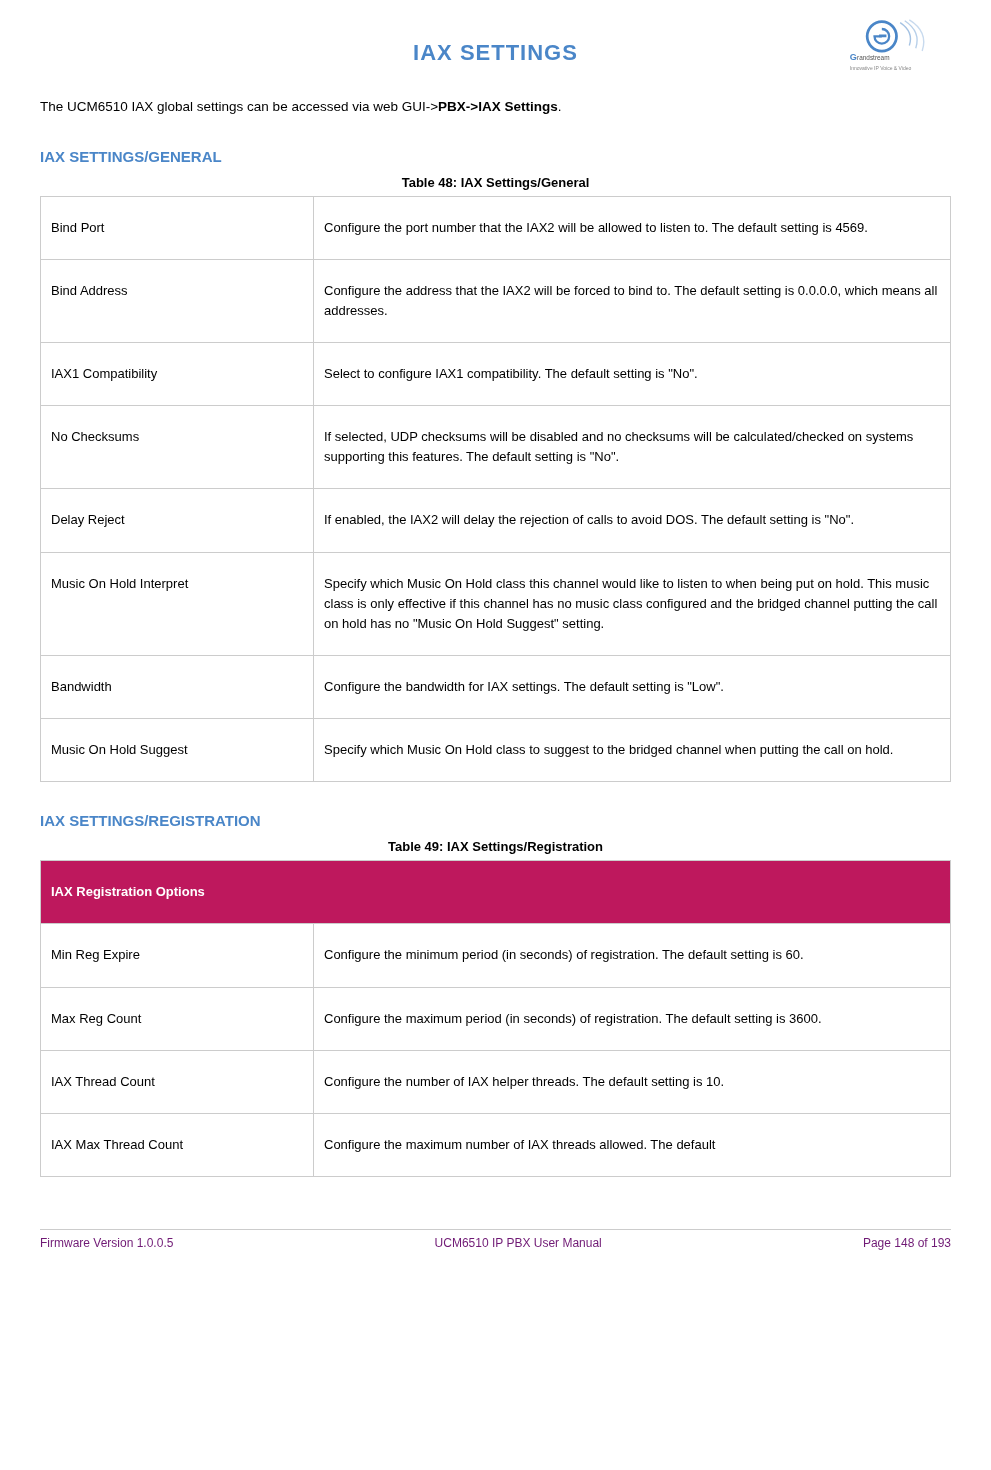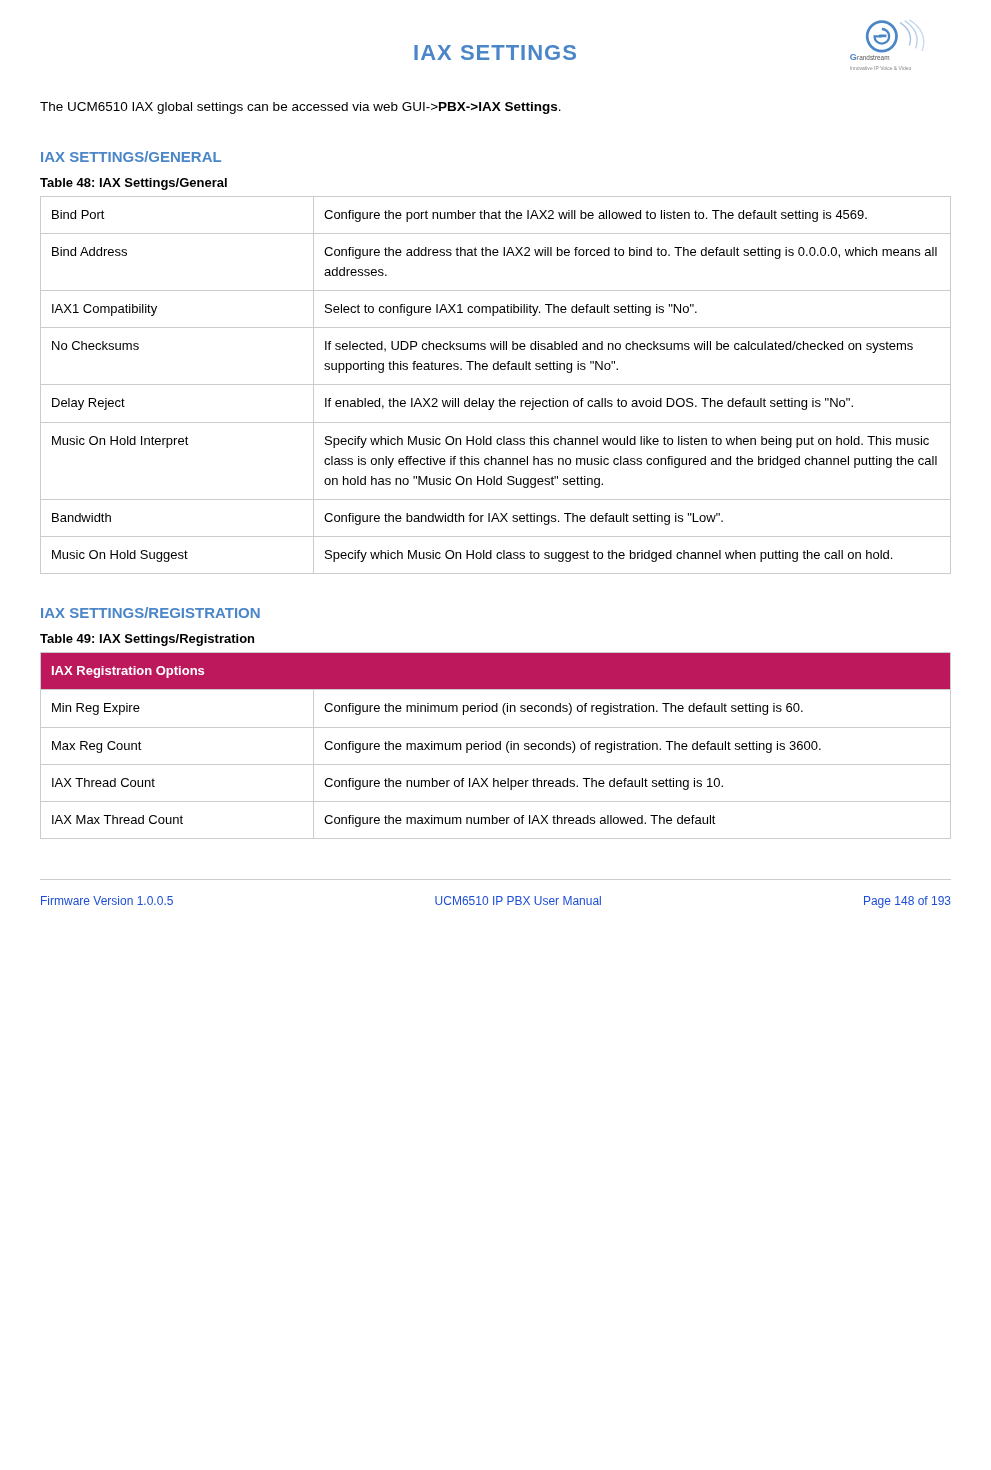--- a/index.html
+++ b/index.html
@@ -50,32 +50,33 @@
       font-weight: bold;
     }
     .section-title {
       font-size: 15px;
       font-weight: bold;
       color: #4a86c8;
       margin-bottom: 10px;
       margin-top: 10px;
     }
     .table-caption {
+      text-align: center;
       font-weight: bold;
       font-size: 13px;
       margin-bottom: 6px;
     }
     table.settings-table {
       width: 100%;
       border-collapse: collapse;
       margin-bottom: 30px;
     }
     table.settings-table td {
       border: 1px solid #ccc;
-      padding: 8px 10px;
+      padding: 21px 10px;
       vertical-align: top;
       font-size: 13px;
       line-height: 1.55;
     }
     table.settings-table td:first-child {
       width: 30%;
       font-weight: normal;
     }
     table.settings-table td:last-child {
       width: 70%;
@@ -83,25 +84,25 @@
     table.settings-table tr.header-row td {
       background-color: #be185d;
       color: #fff;
       font-weight: bold;
       font-size: 13px;
     }
     .footer {
       display: flex;
       justify-content: space-between;
       align-items: center;
-      margin-top: 40px;
+      margin-top: 52px;
       font-size: 12px;
-      color: #1d4ed8;
+      color: #701a75;
       border-top: 1px solid #ccc;
-      padding-top: 14px;
+      padding-top: 6px;
     }
   </style>
 </head>
 <body>
 
 <div class="page">
 
   <div class="logo-area">
     <div class="logo-box">
       <svg class="logo-svg" viewBox="0 0 130 60">

